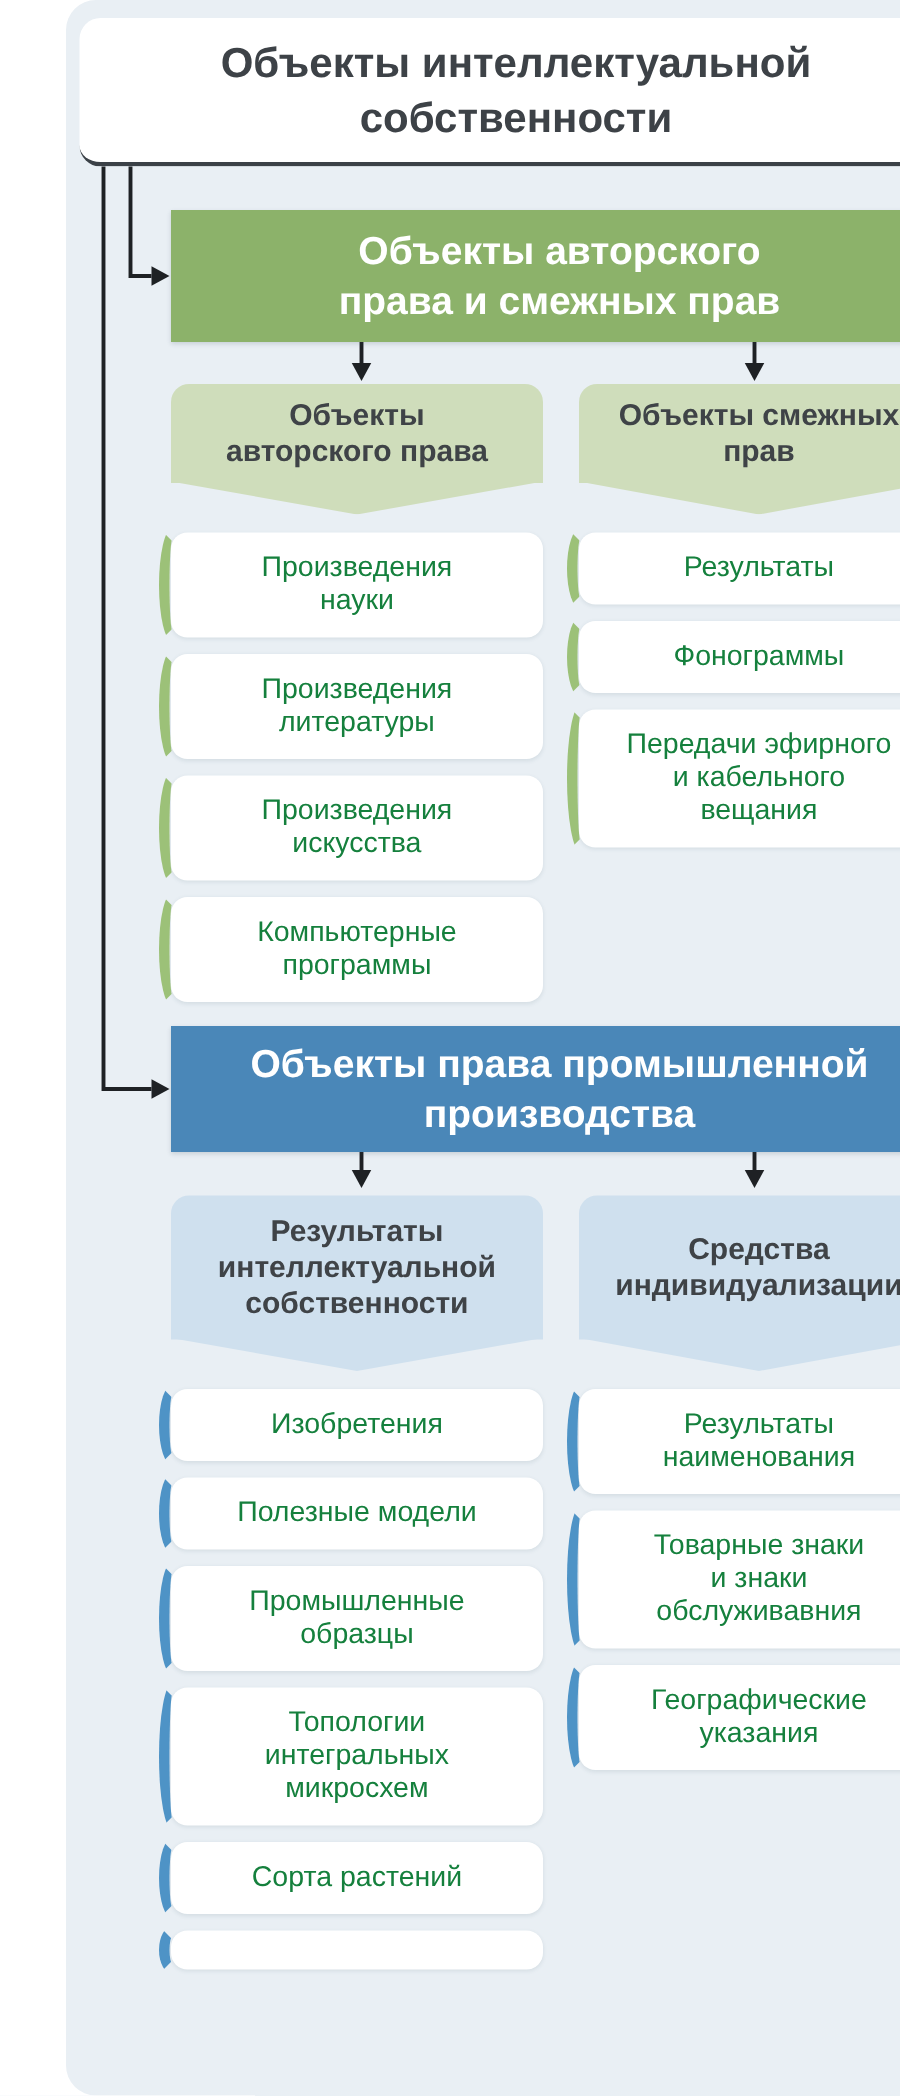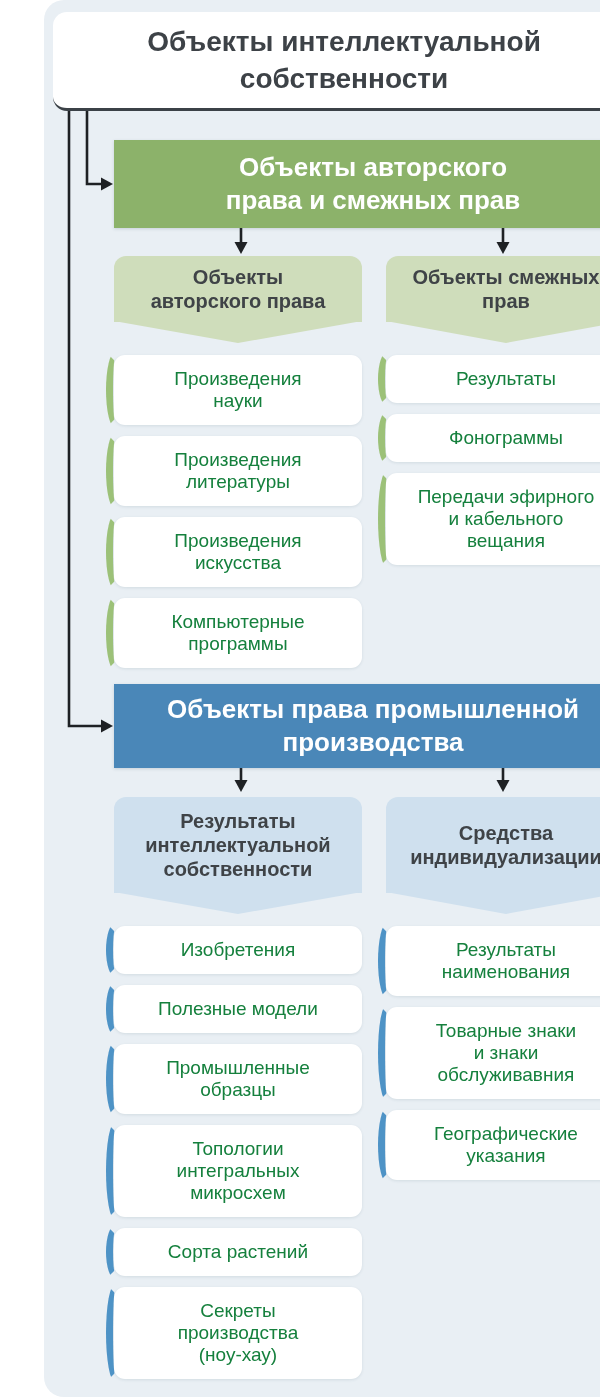--- a/index.html
+++ b/index.html
@@ -233,23 +233,20 @@
         <span class="txt">Топологии
 интегральных
 микросхем</span>
       </div>
       <div class="item b">
         <span class="bracket"></span>
         <span class="txt">Сорта растений</span>
       </div>
       <div class="item b">
         <span class="bracket"></span>
-        <span class="txt">Секреты
-производства
-(ноу-хау)</span>
       </div>
     </div>
     <div class="col right">
       <div class="colhead blue-light">
         <div class="rect">
           <span class="txt">Средства
 индивидуализации</span>
         </div>
         <div class="point"></div>
       </div>

